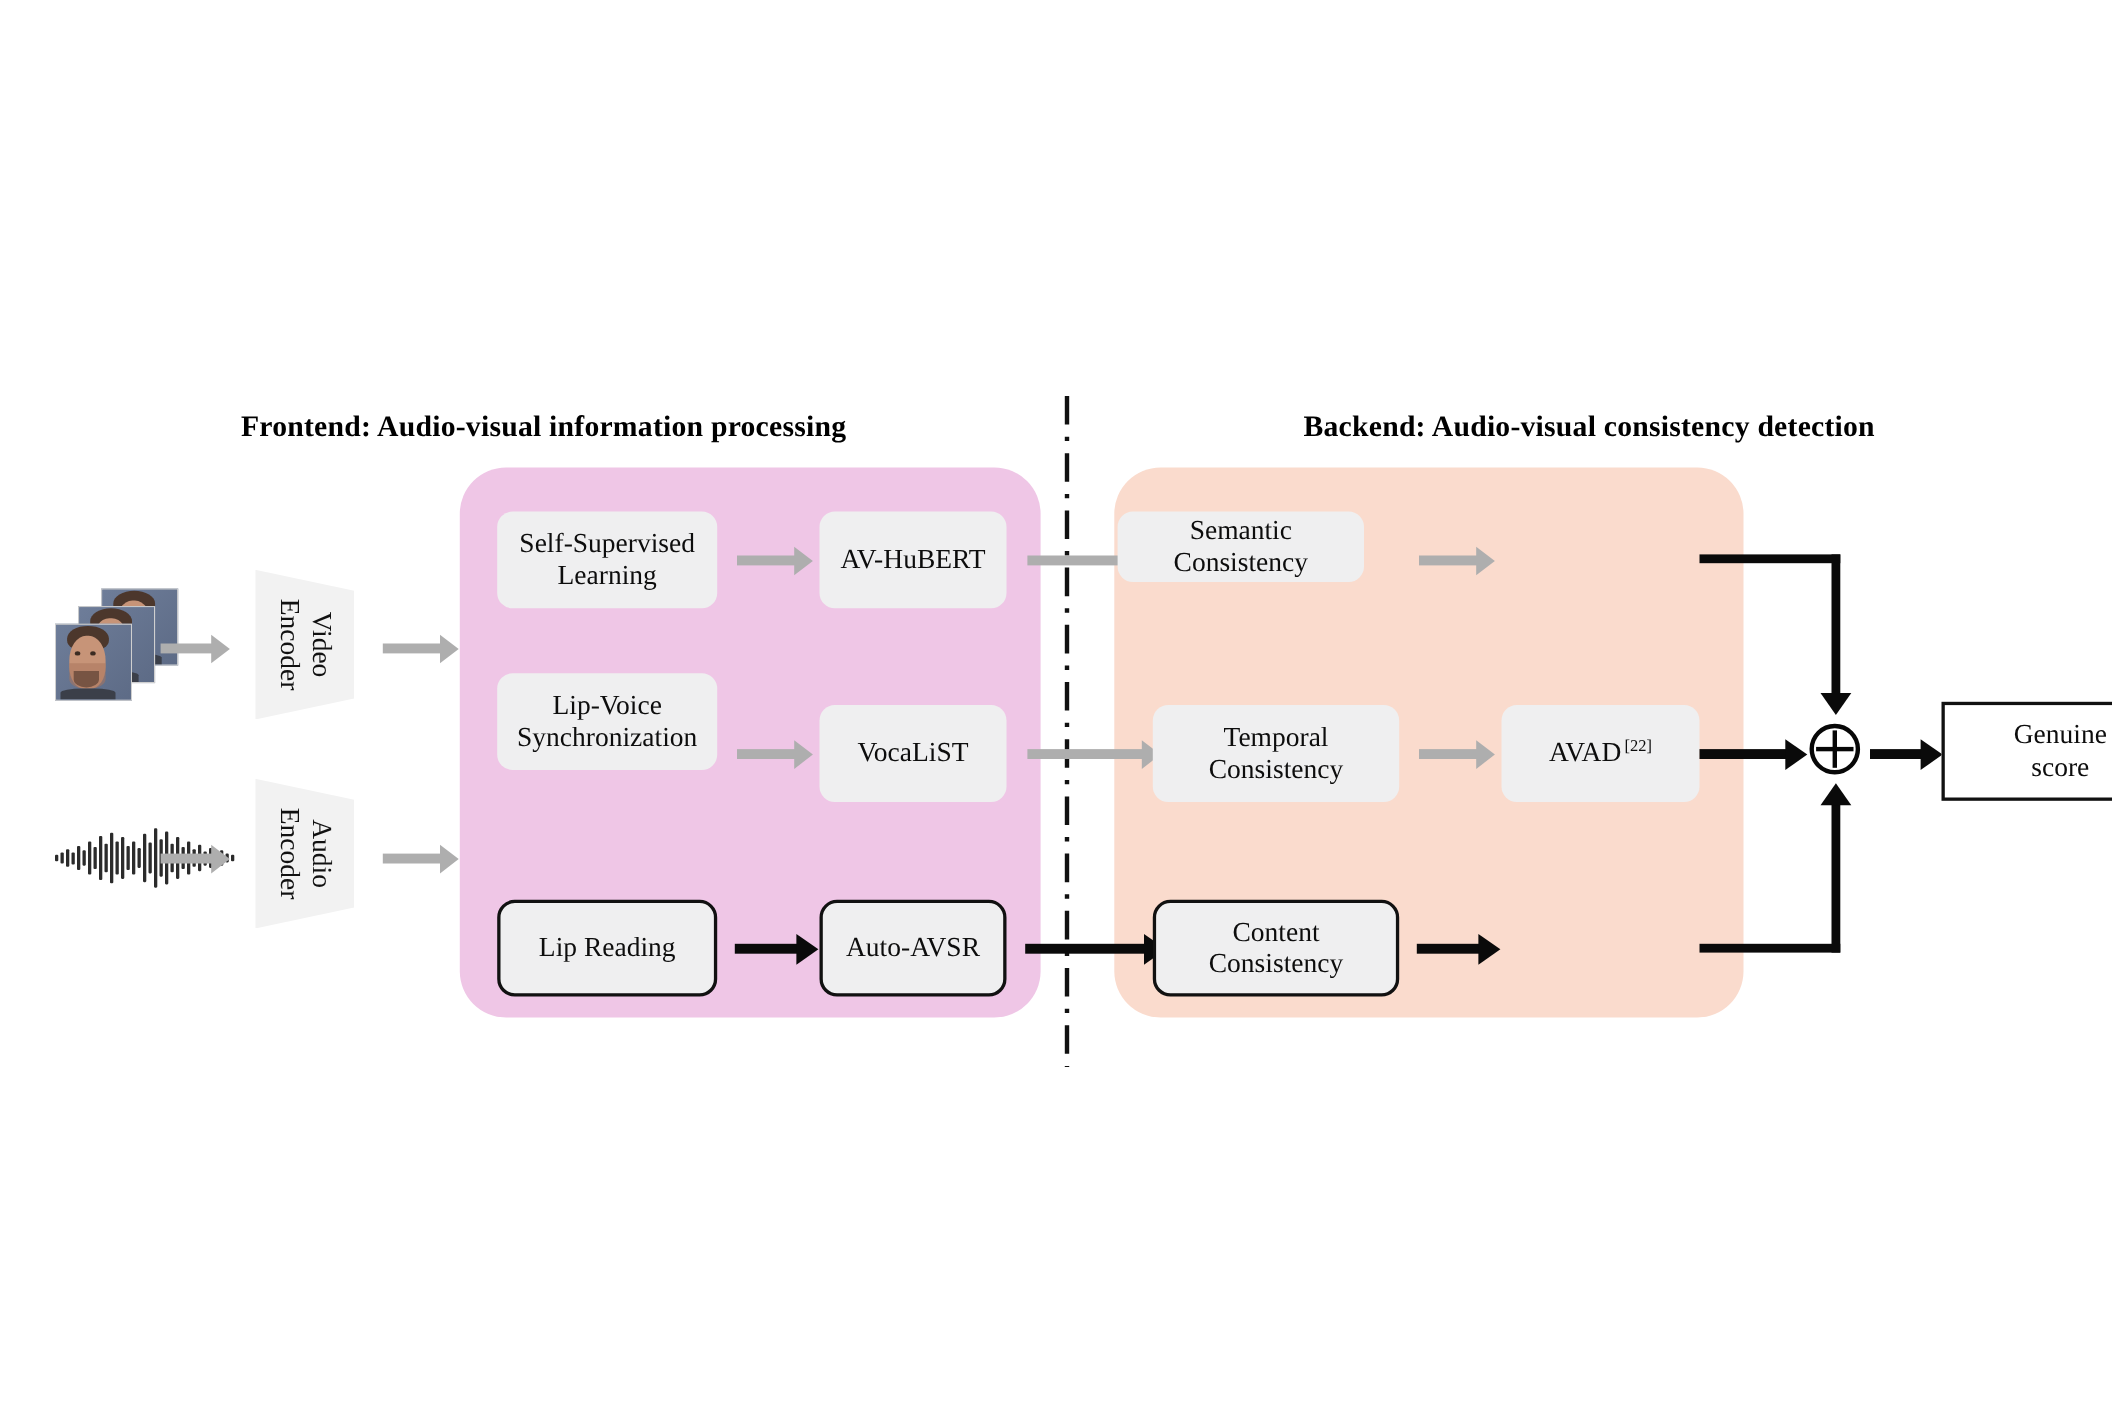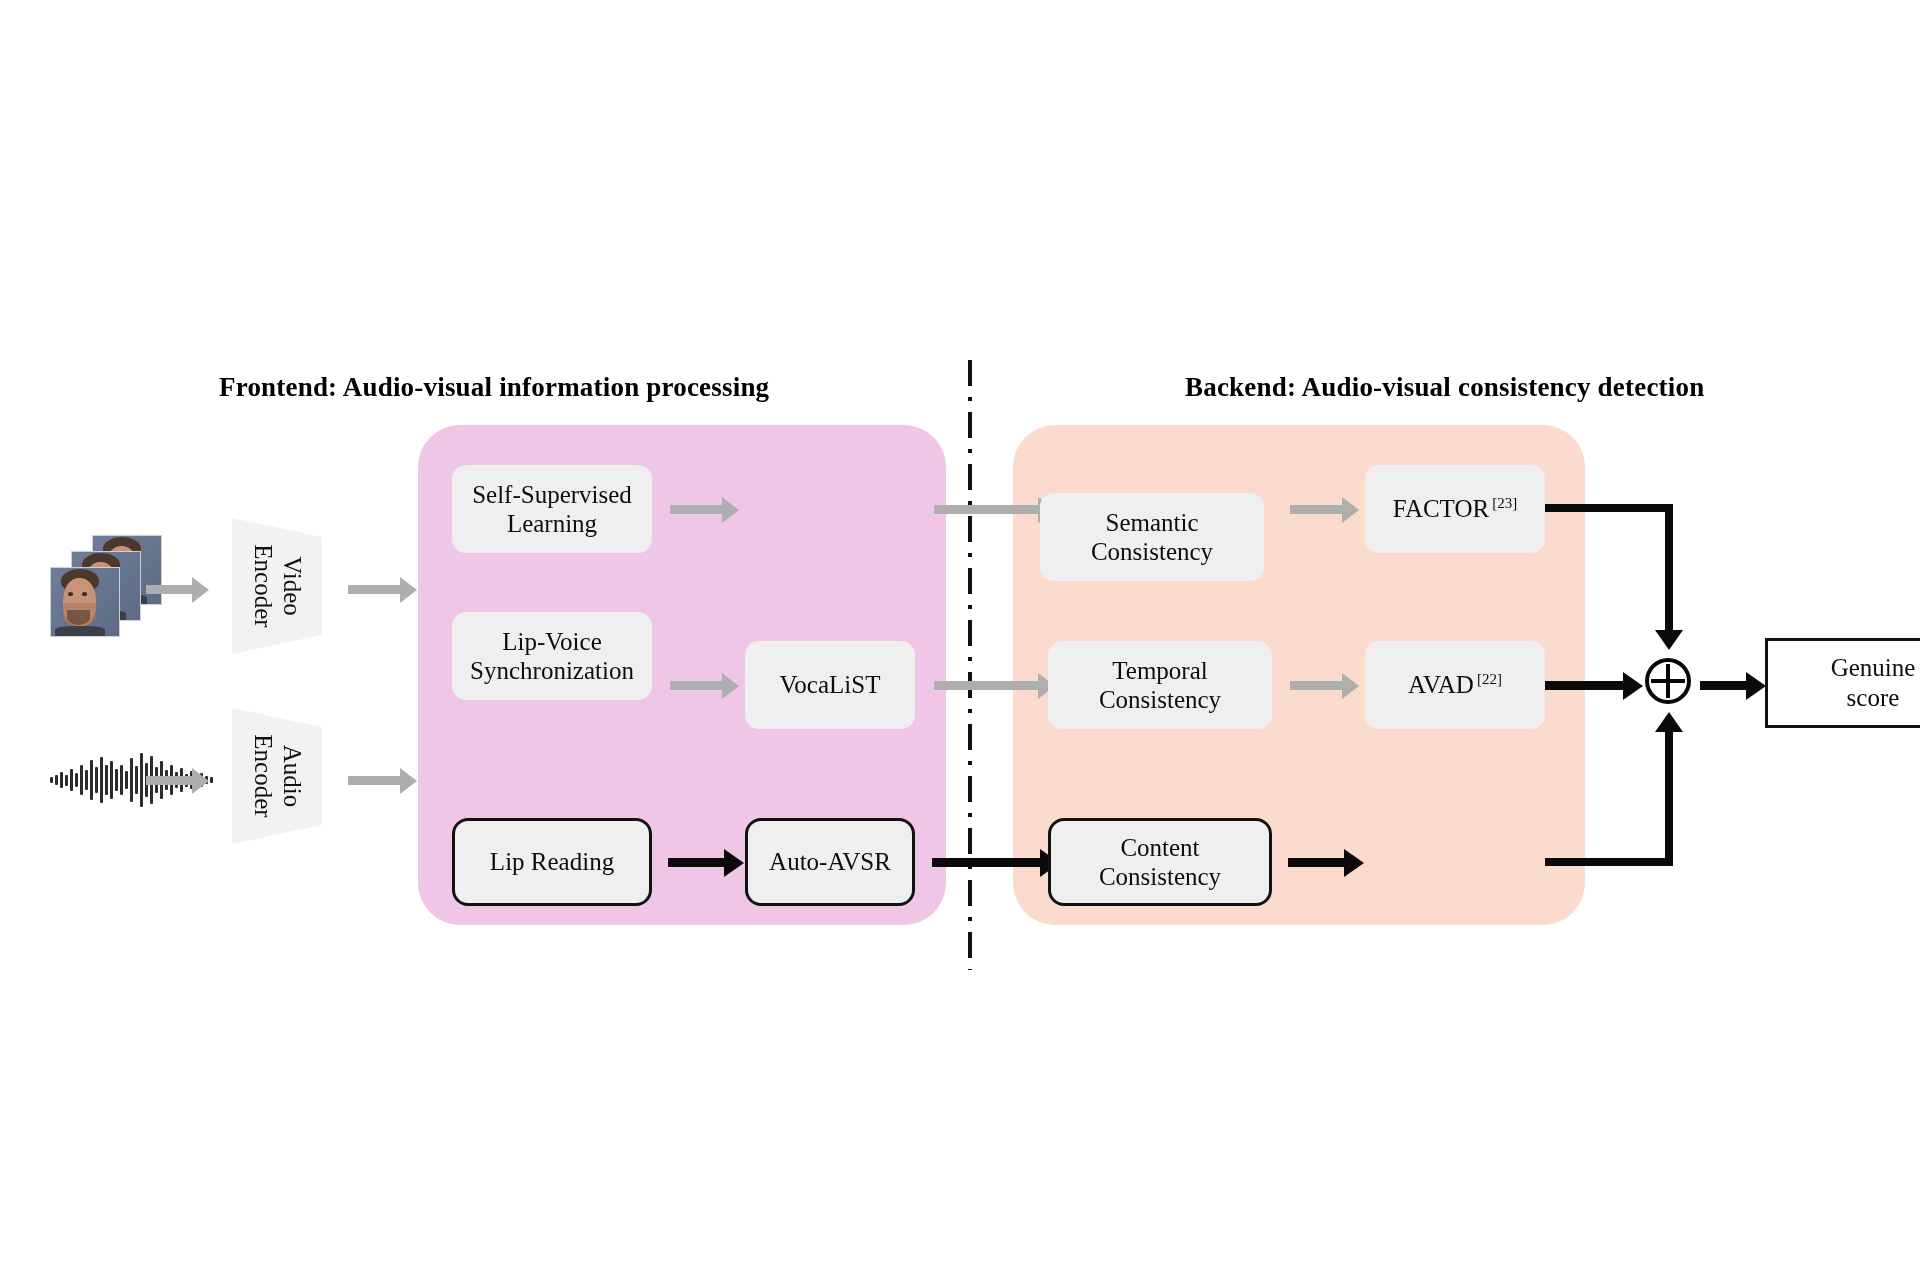--- a/index.html
+++ b/index.html
@@ -218,20 +218,23 @@
   <div class="pbox" style="left:452px;top:465px;width:200px;height:88px;">
     <span>
       <span>Self-Supervised</span><br>
       <span>Learning</span>
     </span>
   </div>
   <div class="arrow ah-gray" style="left:670px;top:505px;">
     <div class="shaft" style="width:54px;"></div>
     <div class="head" style="left:52px;"></div>
   </div>
+  <div class="pbox" style="left:745px;top:465px;width:170px;height:88px;">
+    <span>AV-HuBERT</span>
+  </div>
 
   <div class="arrow ah-gray" style="left:934px;top:505px;">
     <div class="shaft" style="width:106px;"></div>
     <div class="head" style="left:104px;"></div>
   </div>
 
   <div class="pbox" style="left:452px;top:612px;width:200px;height:88px;">
     <span>
       <span>Lip-Voice</span><br>
       <span>Synchronization</span>
@@ -257,31 +260,26 @@
     <div class="head" style="left:56px;"></div>
   </div>
   <div class="pbox bordered" style="left:745px;top:818px;width:170px;height:88px;">
     <span>Auto-AVSR</span>
   </div>
   <div class="arrow ah-black" style="left:932px;top:858px;">
     <div class="shaft" style="width:110px;"></div>
     <div class="head" style="left:108px;"></div>
   </div>
 
-  <div class="pbox" style="left:1040px;top:465px;width:224px;height:88px;margin-top:28px;">
+  <div class="pbox" style="left:1016px;top:465px;width:224px;height:64px;">
     <span>Semantic Consistency</span>
   </div>
   <div class="arrow ah-gray" style="left:1290px;top:505px;">
     <div class="shaft" style="width:54px;"></div>
     <div class="head" style="left:52px;"></div>
-  </div>
-  <div class="pbox" style="left:1365px;top:465px;width:180px;height:88px;">
-    <span>
-      <span>FACTOR</span><sup>[23]</sup>
-    </span>
   </div>
 
   <div class="pbox" style="left:1048px;top:641px;width:224px;height:88px;">
     <span>Temporal Consistency</span>
   </div>
   <div class="arrow ah-gray" style="left:1290px;top:681px;">
     <div class="shaft" style="width:54px;"></div>
     <div class="head" style="left:52px;"></div>
   </div>
   <div class="pbox" style="left:1365px;top:641px;width:180px;height:88px;">

